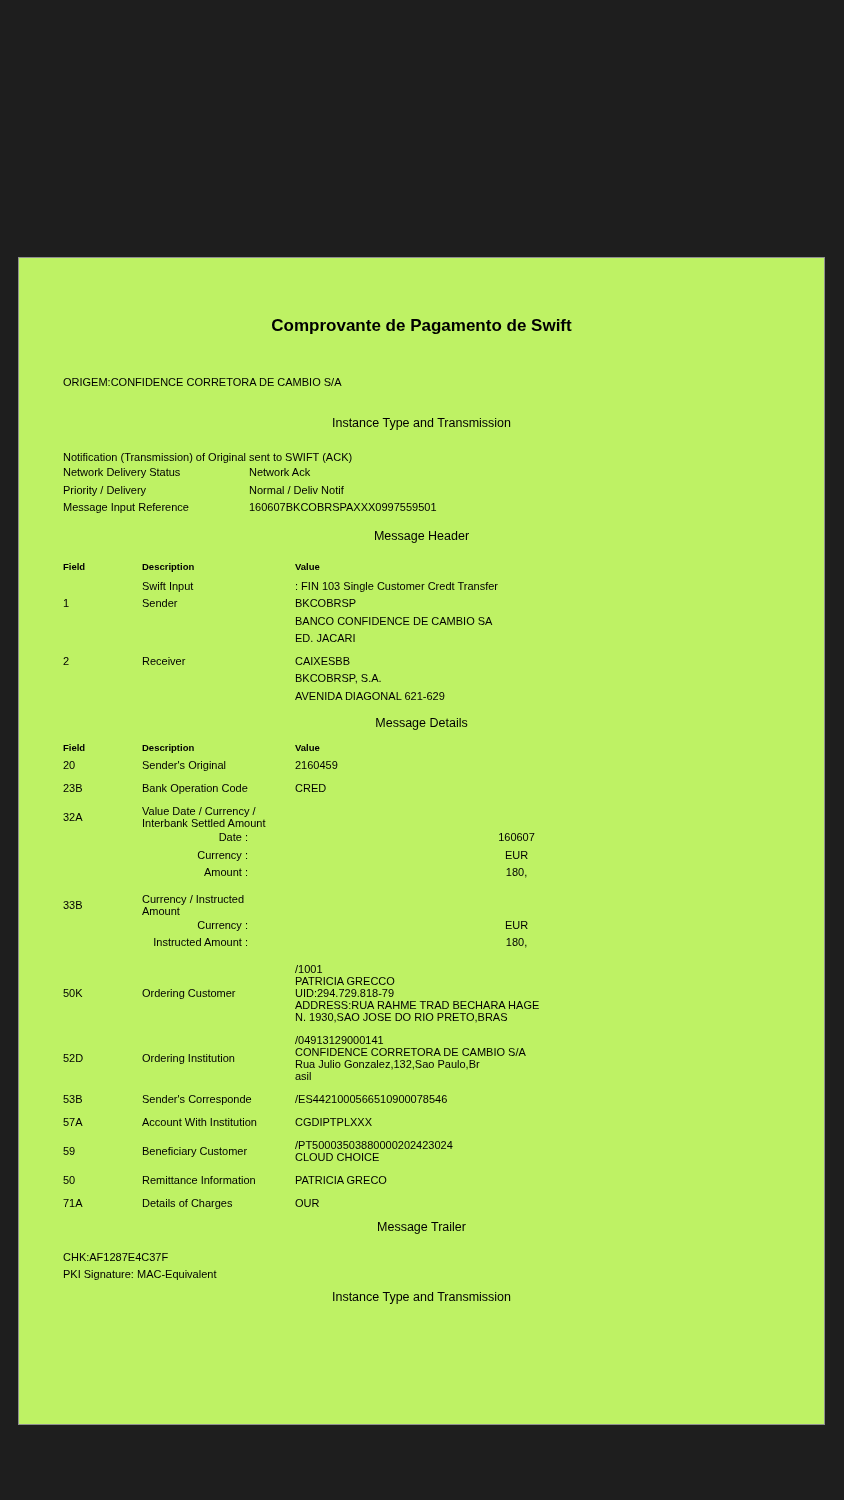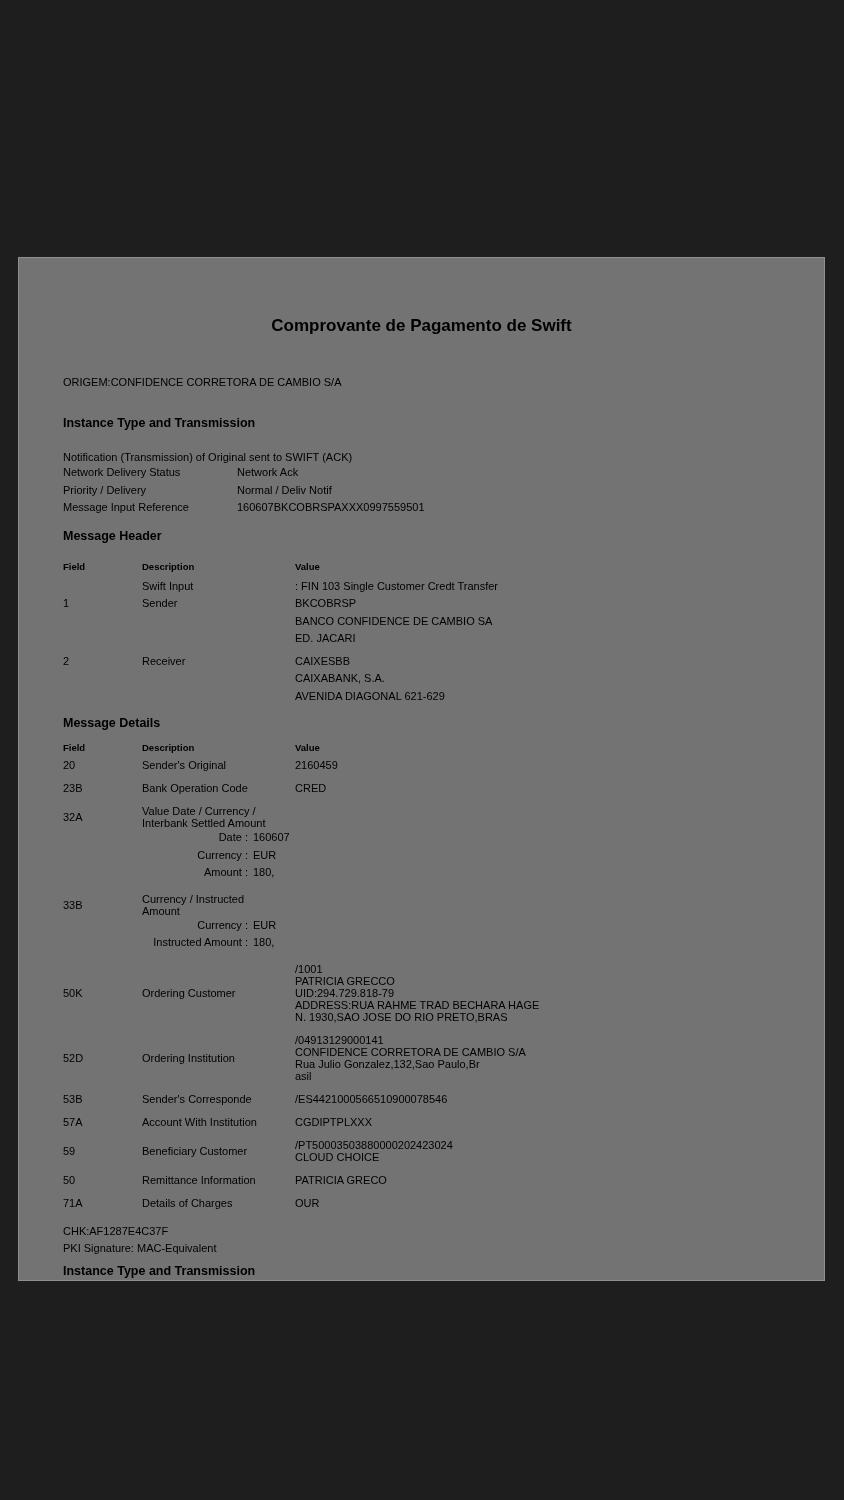--- a/index.html
+++ b/index.html
@@ -10,22 +10,22 @@
     position: relative;
     width: 844px; height: 1500px;
     overflow: hidden;
     background: #1e1e1e;
     font-family: "Liberation Sans", "DejaVu Sans", sans-serif;
     color: #000;
   }
   .page {
     position: absolute;
     left: 18px; top: 257px;
-    width: 807px; height: 1024px;
-    background: #737373;
+    width: 807px; height: 1168px;
+    background: #bef264;
     border: 1px solid #8f8f8f;
     box-sizing: border-box;
   }
   .content {
     padding: 0 44px;
     font-size: 11px;
     line-height: 17.5px;
   }
   .title {
     margin-top: 58px;
@@ -33,29 +33,29 @@
     font-weight: bold;
     line-height: 20px;
     text-align: center;
   }
   .origin {
     margin-top: 40px;
     line-height: 13px;
   }
   .h2 {
     font-size: 12.5px;
-    font-weight: bold;
+    font-weight: normal;
     line-height: 15px;
-    text-align: left;
+    text-align: center;
   }
   .h-transmission { margin-top: 27px; }
   .notification { margin-top: 20px; line-height: 13px; }
   .kv { display: flex; line-height: 17.5px; }
   .kv-label { width: 174px; flex: none; }
-  .kv-value { flex: 1; }
+  .kv-value { flex: 1; margin-left: 12px; }
   .h-header { margin-top: 12px; }
   .thead {
     display: flex;
     margin-top: 17px;
     font-size: 9.5px;
     font-weight: bold;
     line-height: 12px;
   }
   .c-field { width: 37px; flex: none; }
   .c-desc  { width: 153px; flex: none; padding-left: 42px; }
@@ -68,21 +68,21 @@
   .dgroups { margin-top: 5px; }
   .group { margin-bottom: 11px; }
   .drow { display: flex; align-items: center; line-height: 12px; }
   .sub { display: flex; line-height: 17.5px; }
   .sub-label {
     width: 190px; flex: none;
     text-align: right;
     padding-right: 5px;
     box-sizing: border-box;
   }
-  .sub-value { flex: 1; }
+  .sub-value { flex: 1; text-align: center; }
   .h-trailer { margin-top: 11px; }
   .chk { margin-top: 14px; }
   .pki { }
   .h-footer { margin-top: 6px; }
 </style>
 </head>
 <body>
 
 <div class="stage">
   <div class="page">
@@ -131,21 +131,21 @@
           <div>BANCO CONFIDENCE DE CAMBIO SA</div>
           <div>ED. JACARI</div>
         </span>
       </div>
 
       <div class="hrow gap">
         <span class="c-field">2</span>
         <span class="c-desc">Receiver</span>
         <span class="c-value">
           <div>CAIXESBB</div>
-          <div>CAIXABANK, S.A.</div>
+          <div>BKCOBRSP, S.A.</div>
           <div>AVENIDA DIAGONAL 621-629</div>
         </span>
       </div>
 
       <div class="h2 h-details">Message Details</div>
 
       <div class="thead thead2">
         <span class="c-field">Field</span>
         <span class="c-desc">Description</span>
         <span class="c-value">Value</span>
@@ -276,20 +276,21 @@
         <div class="group">
           <div class="drow">
             <span class="c-field">71A</span>
             <span class="c-desc">Details of Charges</span>
             <span class="c-value">OUR</span>
           </div>
         </div>
 
       </div>
 
+      <div class="h2 h-trailer">Message Trailer</div>
 
       <div class="chk">CHK:AF1287E4C37F</div>
       <div class="pki">PKI Signature: MAC-Equivalent</div>
 
       <div class="h2 h-footer">Instance Type and Transmission</div>
 
     </div>
   </div>
 </div>
 

